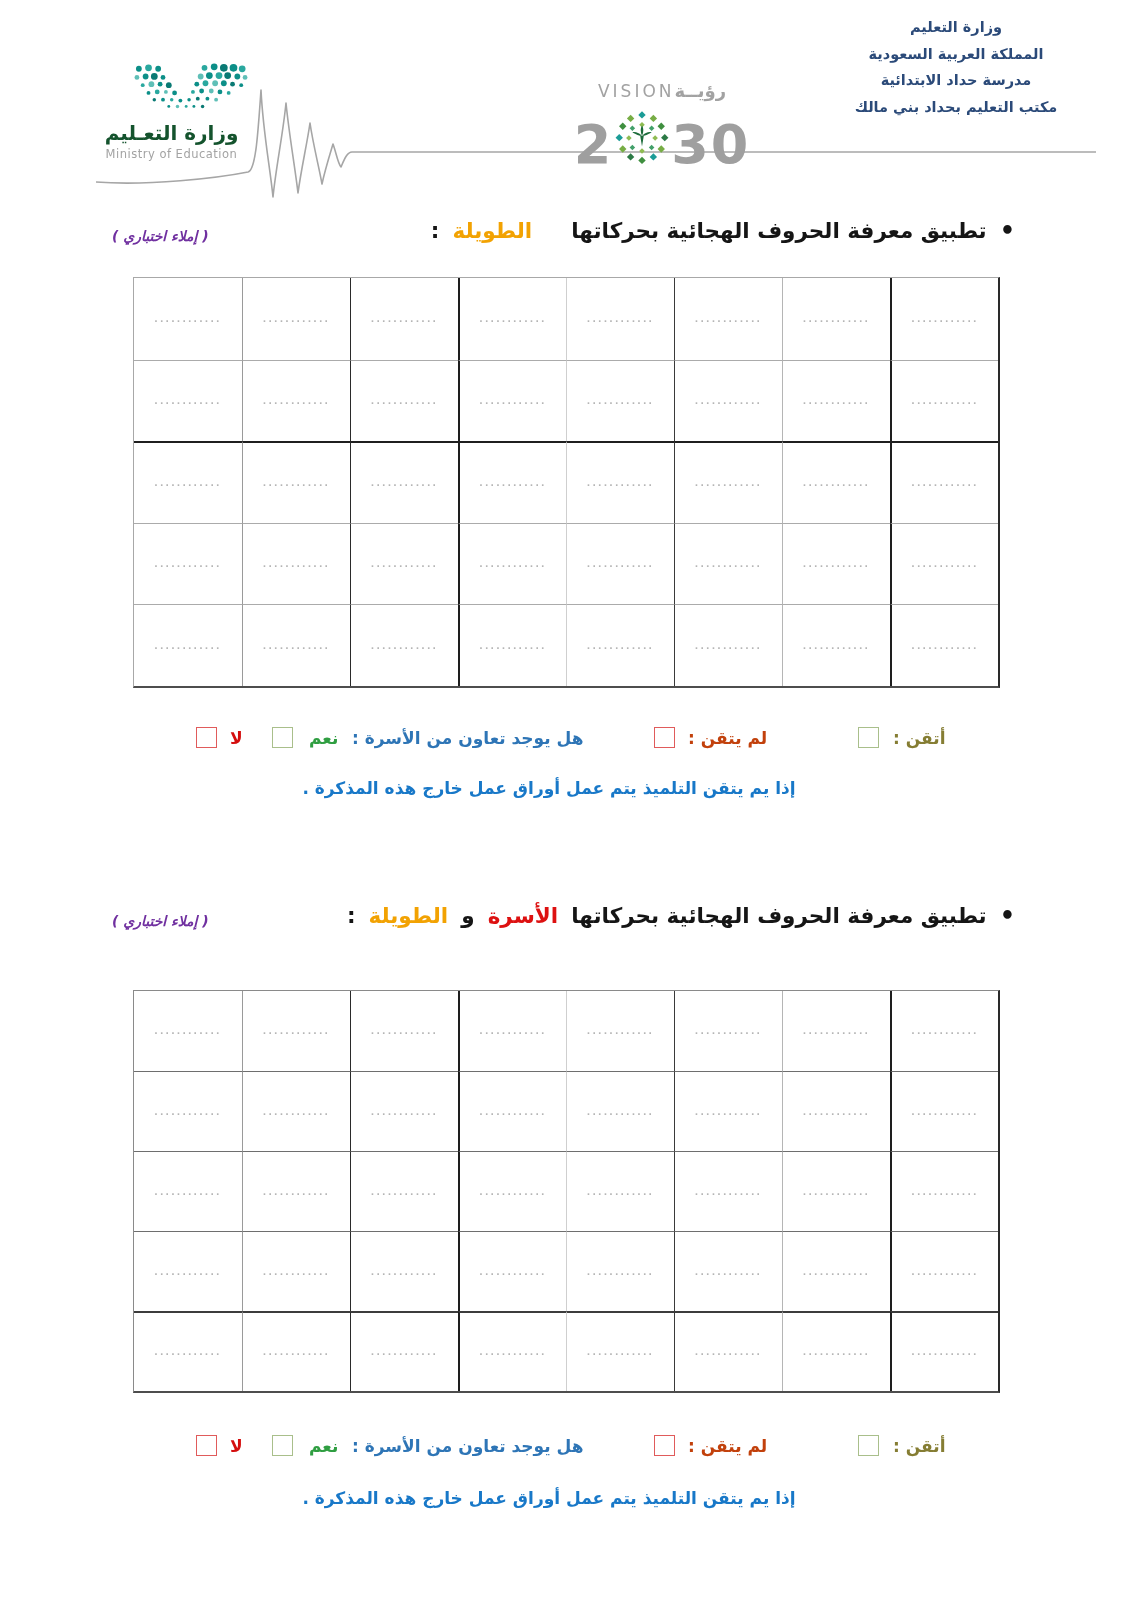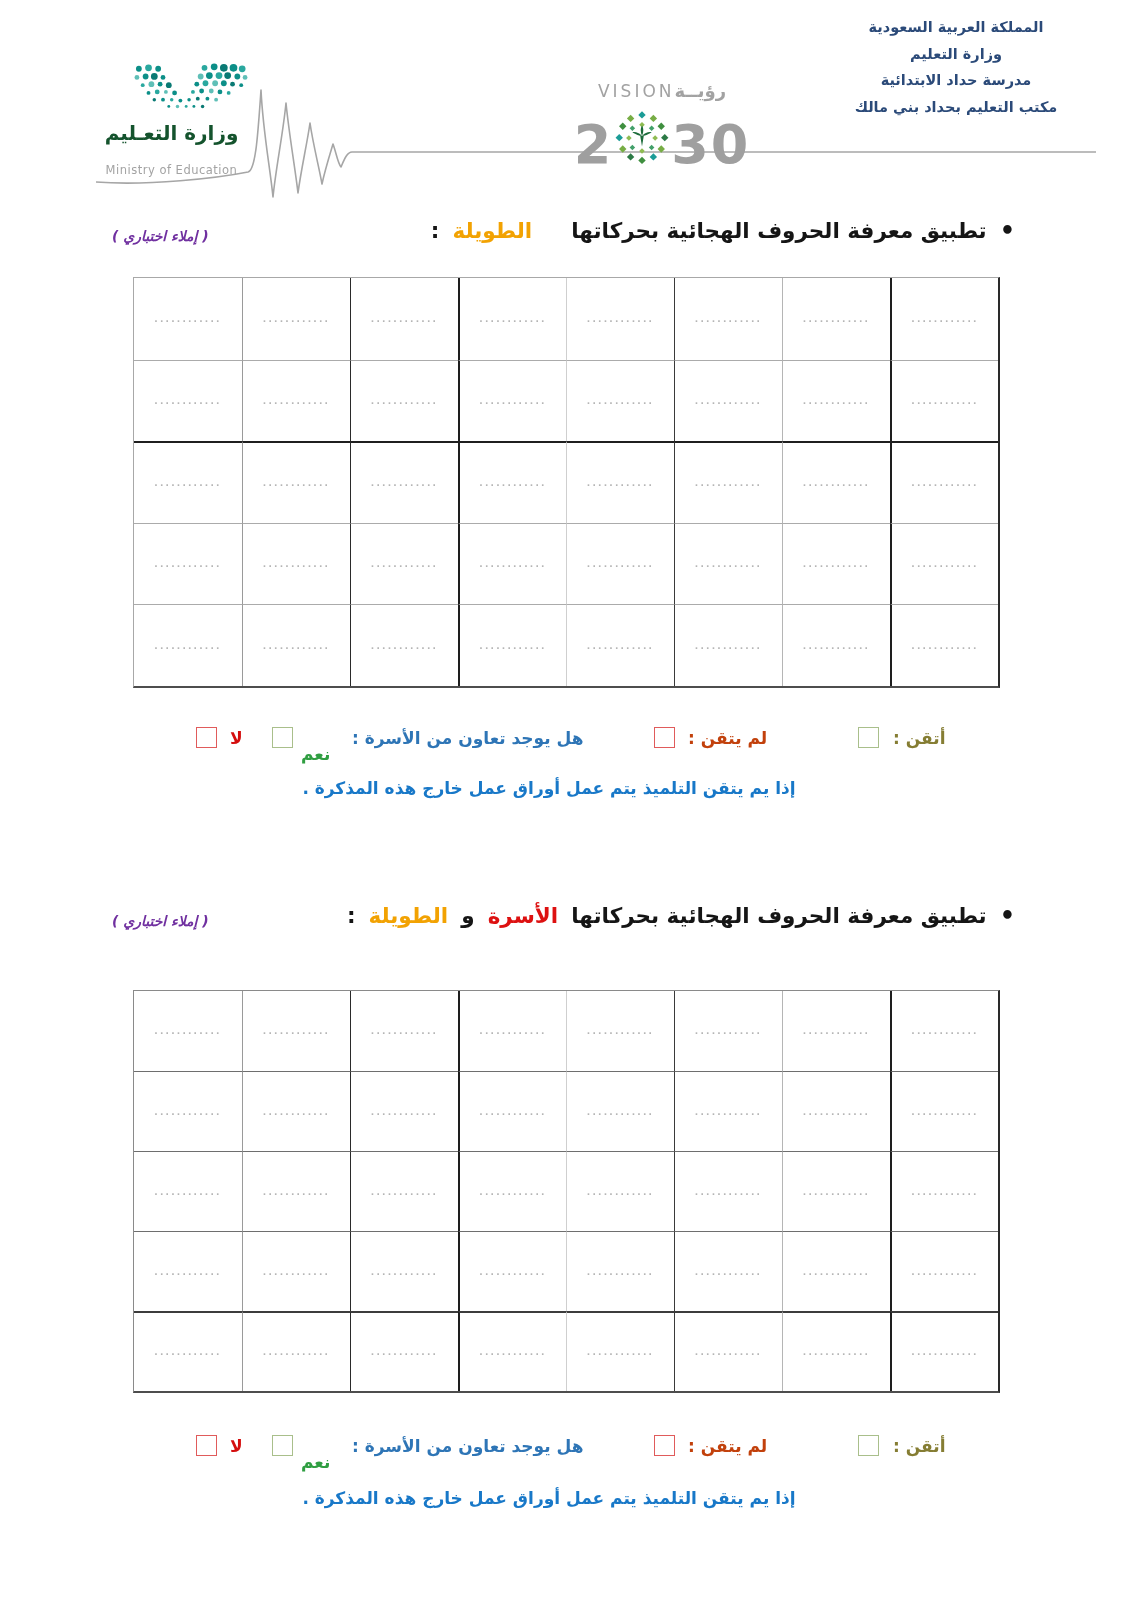--- a/index.html
+++ b/index.html
@@ -11,21 +11,21 @@
   
   .gov-header{
     position:absolute;left:812px;top:14px;width:288px;text-align:center;direction:rtl;
     color:#2b4a79;font-size:14.5px;font-weight:bold;line-height:26.5px;
   }
   .wave{position:absolute;left:88px;top:72px;width:1012px;height:130px;pointer-events:none;}
 
   .moe-logo{position:absolute;left:84px;top:62px;width:175px;text-align:center;}
   .moe-emblem{display:block;margin:0 0 3px 48px;}
   .moe-ar{display:block;color:#14532d;font-size:20px;font-weight:bold;letter-spacing:1px;direction:rtl;}
-  .moe-en{display:block;color:#a3a3a3;font-size:11.5px;margin-top:18px;letter-spacing:.5px;}
+  .moe-en{display:block;color:#a3a3a3;font-size:11.5px;margin-top:2px;letter-spacing:.5px;}
 
   .vision{position:absolute;left:556px;top:80px;width:212px;text-align:center;}
   .vision-top{display:flex;justify-content:center;align-items:center;color:#a2a2a2;}
   .vision-latin{font-size:17px;letter-spacing:3px;font-weight:500;}
   .vision-ar{font-size:18px;font-weight:bold;direction:rtl;}
   .vision-year{display:flex;justify-content:center;align-items:flex-end;margin-top:1px;
     color:#9f9f9f;font-size:54px;font-weight:bold;letter-spacing:2px;line-height:.85;}
 
   
   .section-heading{
@@ -64,37 +64,37 @@
   .a1{top:722px;} .a2{top:1430px;}
   .assess-row .lbl{position:absolute;direction:rtl;line-height:32px;white-space:nowrap;}
   .box{position:absolute;top:5px;width:21px;height:21px;background:#fff;box-sizing:border-box;}
   .box-green{border:1.6px solid #a9bf8b;}
   .box-red{border:1.6px solid #e05b5b;}
   .lbl-mastered{left:893px;color:#857d33;}
   .bx-mastered{left:858px;}
   .lbl-notmastered{left:688px;color:#c2410c;}
   .bx-notmastered{left:654px;}
   .lbl-q{left:352px;color:#2e75b6;}
-  .lbl-yes{left:301px;color:#2f9e41;margin-top:16px;}
+  .lbl-yes{left:309px;color:#2f9e41;}
   .bx-yes{left:272px;}
   .lbl-no{left:230px;color:#d40e0e;}
   .bx-no{left:196px;}
 
   .foot-note{position:absolute;left:0;width:1098px;text-align:center;direction:rtl;
     color:#1878c8;font-size:17px;font-weight:bold;}
   .n1{top:778px;} .n2{top:1488px;}
 </style>
 </head>
 <body>
 
 <div class="page">
 
   <div class="gov-header">
+    <div>وزارة التعليم</div>
     <div>المملكة العربية السعودية</div>
-    <div>وزارة التعليم</div>
     <div>مدرسة حداد الابتدائية</div>
     <div>مكتب التعليم بحداد بني مالك</div>
   </div>
 
   <svg class="wave" viewBox="0 0 1012 130">
     <path d="M8,110 C60,114 130,106 160,100 C168,98 170,60 173,18 C175,60 182,95 185,125
              C188,95 195,62 198,31 C201,62 207,95 210,121 C213,98 219,72 222,51
              C225,72 231,95 234,112 C237,98 242,82 245,72 C248,80 250,92 253,95
              C256,88 259,80 264,80 L1008,80" fill="none" stroke="#a6a6a6" stroke-width="1.6" stroke-linejoin="round"></path>
   </svg>

